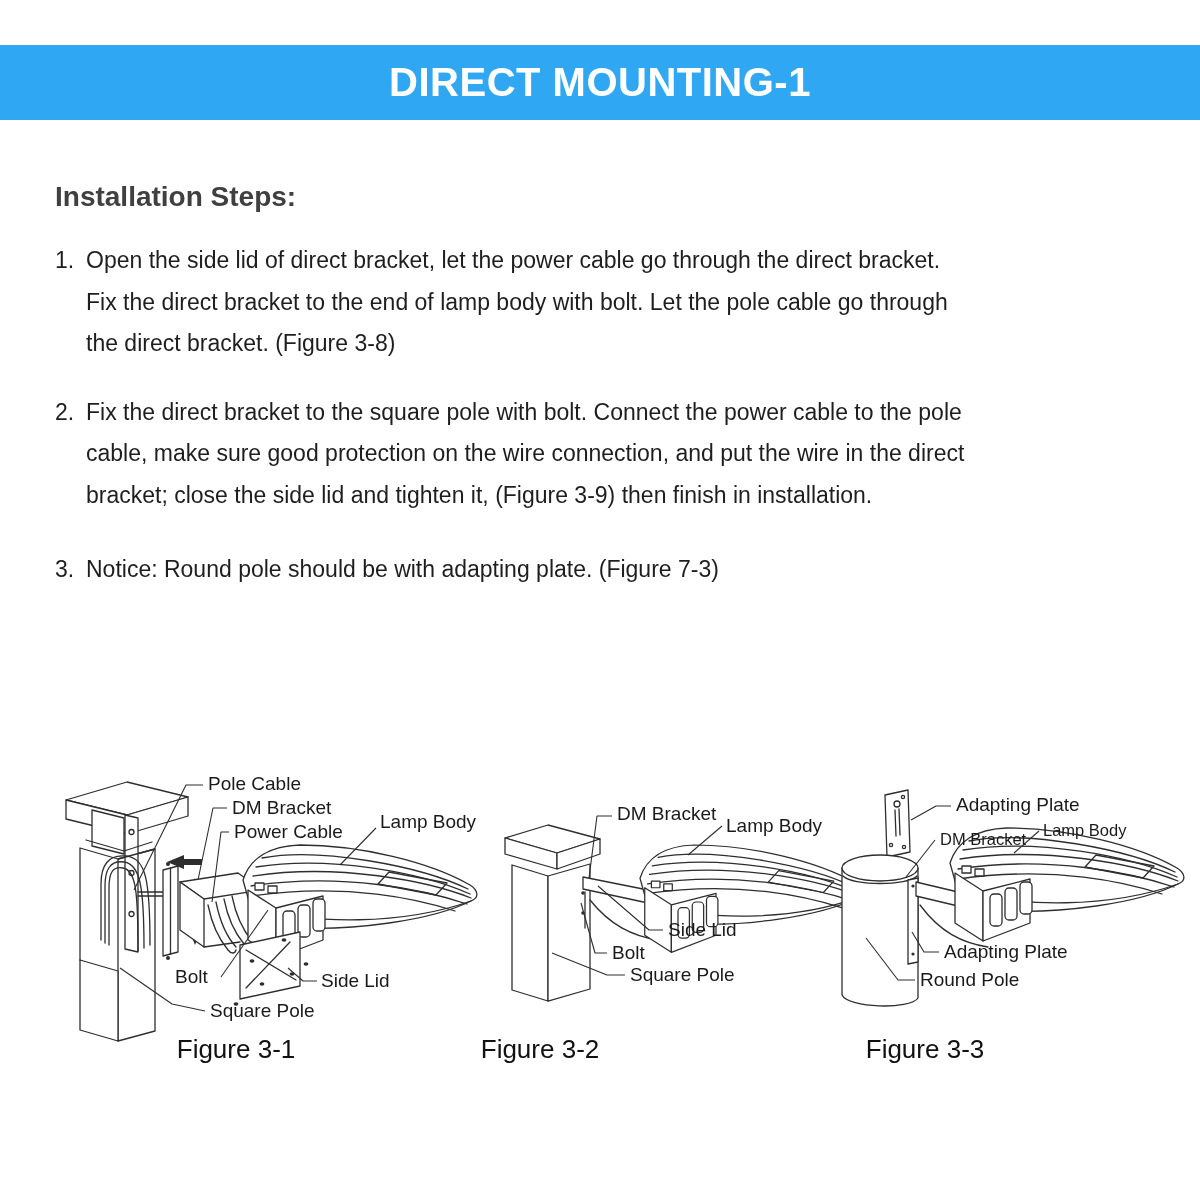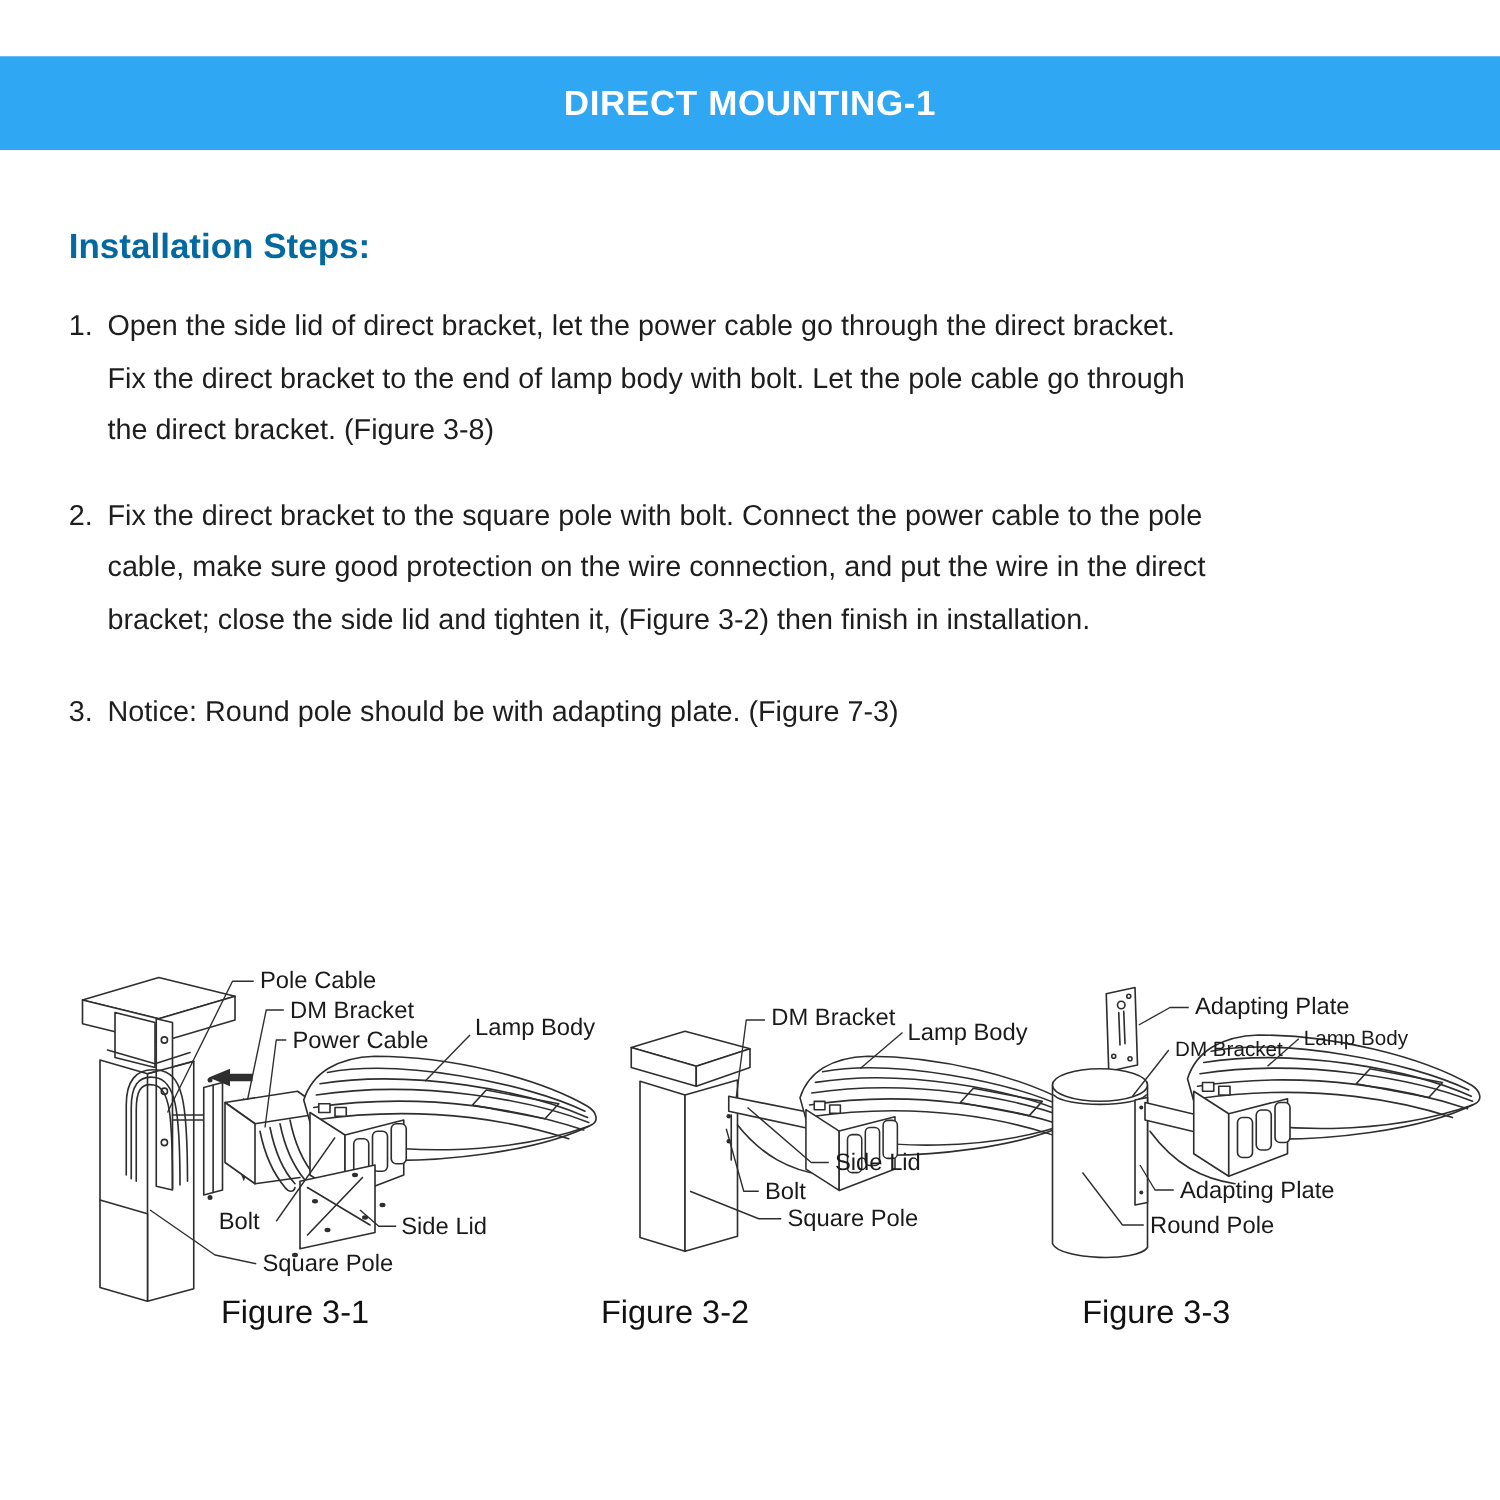--- a/index.html
+++ b/index.html
@@ -5,25 +5,25 @@
   html,body{margin:0;padding:0;}
   body{
     width:1200px;height:1200px;position:relative;background:#ffffff;
     font-family:"Liberation Sans",sans-serif;color:#1e1e1e;overflow:hidden;
   }
   .banner{
     position:absolute;left:0;top:45px;width:1200px;height:75px;
     background:#2fa7f2;display:flex;align-items:center;justify-content:center;
   }
   .banner .title{
-    color:#ffffff;font-size:28px;font-weight:bold;letter-spacing:.5px;margin:12px;
+    color:#ffffff;font-size:40px;font-weight:bold;letter-spacing:.5px;margin:12px;
   }
   .heading{
     position:absolute;left:55px;top:181px;
-    font-size:28px;font-weight:bold;color:#0369a1;
+    font-size:28px;font-weight:bold;color:#404040;
   }
   .steps{
     position:absolute;left:55px;top:240px;width:1110px;
     font-size:23px;line-height:41.5px;color:#1e1e1e;
   }
   .step{display:flex;}
   .step .num{width:31px;flex:none;}
   .step .text{white-space:pre-line;flex:1;}
   .gap-sm{margin-top:27px;}
   .gap-lg{margin-top:33px;}
@@ -51,21 +51,21 @@
   <div class="step">
     <span class="num">1.</span>
     <span class="text">Open the side lid of direct bracket, let the power cable go through the direct bracket.
 Fix the direct bracket to the end of lamp body with bolt. Let the pole cable go through
 the direct bracket. (Figure 3-8)</span>
   </div>
   <div class="step gap-sm">
     <span class="num">2.</span>
     <span class="text">Fix the direct bracket to the square pole with bolt. Connect the power cable to the pole
 cable, make sure good protection on the wire connection, and put the wire in the direct
-bracket; close the side lid and tighten it, (Figure 3-2) then finish in installation.</span>
+bracket; close the side lid and tighten it, (Figure 3-9) then finish in installation.</span>
   </div>
   <div class="step gap-lg">
     <span class="num">3.</span>
     <span class="text">Notice: Round pole should be with adapting plate. (Figure 7-3)</span>
   </div>
 </div>
 
 <div class="figures">
 <svg width="1200" height="360" viewBox="0 0 1200 360">
   <defs>

